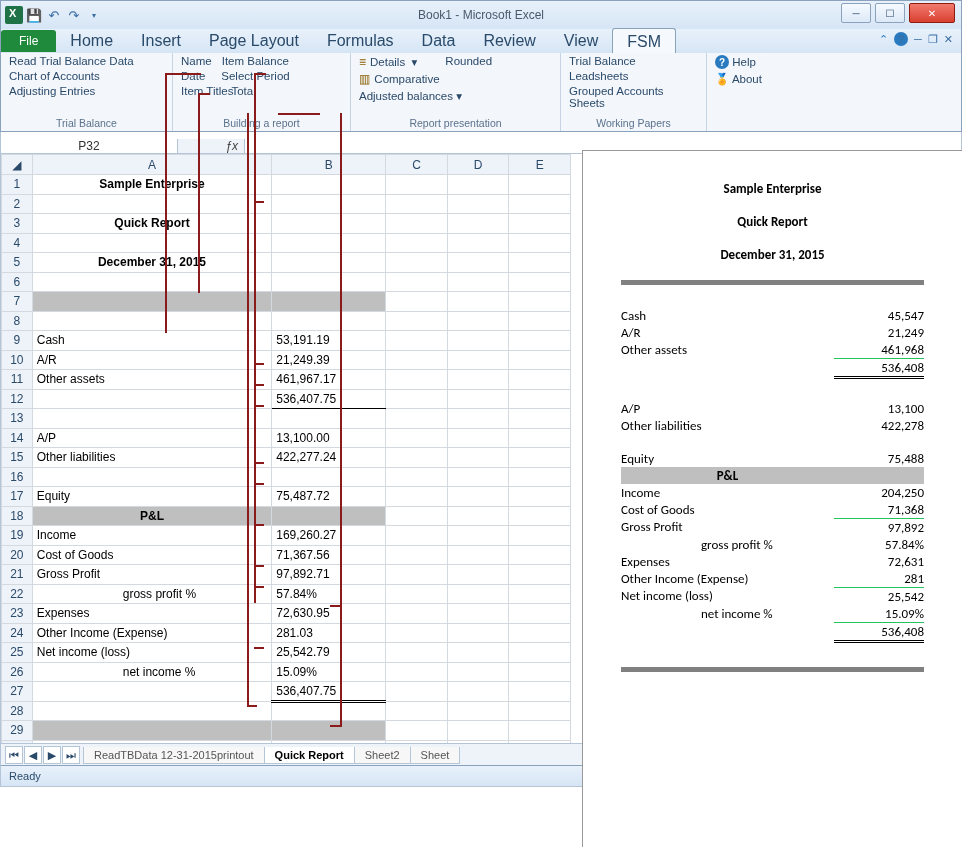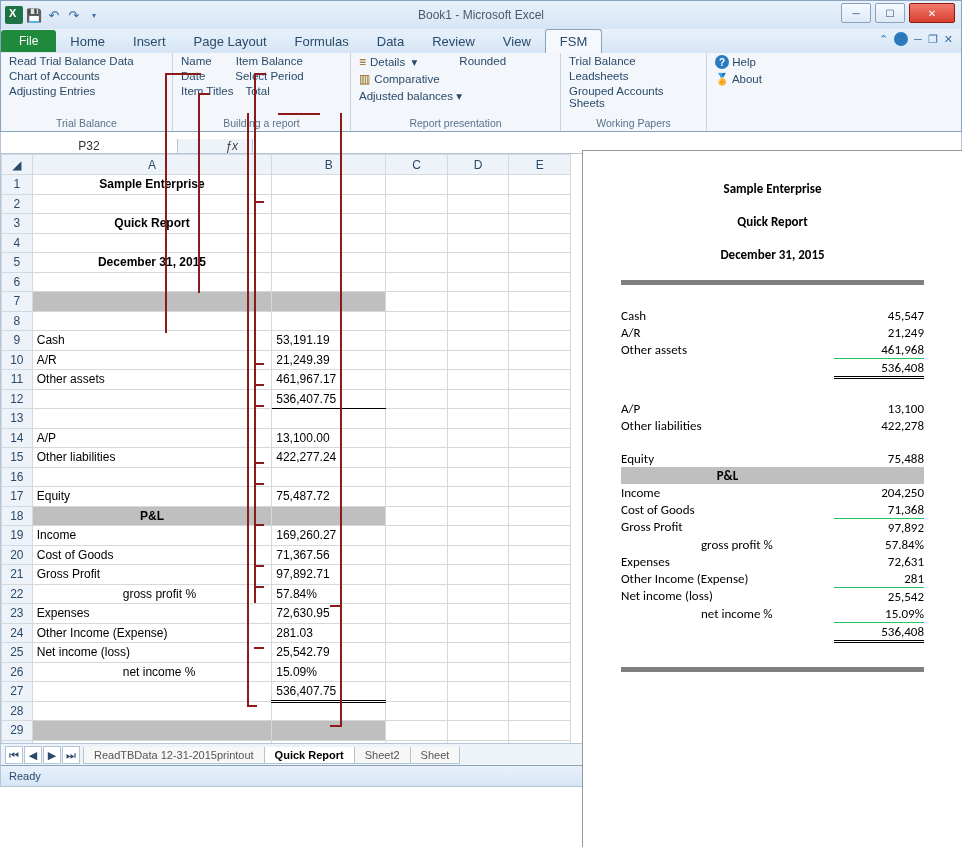--- a/index.html
+++ b/index.html
@@ -10,36 +10,36 @@
 .qat .xlicon{width:18px;height:18px;background:#1f7246;border-radius:2px;position:relative}
 .qat .xlicon::after{content:"X";color:#fff;font-weight:bold;font-size:11px;position:absolute;left:4px;top:1px}
 .qat .ico{width:18px;height:18px;display:inline-flex;align-items:center;justify-content:center;color:#3b6ea5;font-size:13px}
 .titlebar .title{position:absolute;left:0;right:0;text-align:center;font-size:12px;color:#4a5a6a;pointer-events:none}
 .winbtns{position:absolute;right:6px;top:2px;display:flex;gap:4px}
 .winbtn{width:28px;height:18px;border:1px solid #8ba2bc;border-radius:2px;background:linear-gradient(#f5faff,#dde9f7);display:flex;align-items:center;justify-content:center;font-size:10px;color:#2a4a6a}
 .winbtn.close{background:linear-gradient(#f17a6e,#d9402f);border-color:#8e1b10;color:#fff;width:44px}
 
 .tabs{height:24px;background:linear-gradient(#e8f1fb,#d6e5f5);border-left:1px solid #8ba2bc;border-right:1px solid #8ba2bc;display:flex;align-items:center;position:relative}
 .file-tab{background:#1f8a3b;color:#fff;padding:4px 18px;border-top-left-radius:3px;border-top-right-radius:3px;font-size:12px}
-.tab{padding:4px 14px;color:#2a4a6a;font-size:13px}
+.tab{padding:4px 14px;color:#2a4a6a;font-size:16px}
 .tab.active{background:#f5f8fc;border:1px solid #8ba2bc;border-bottom:none;border-top-left-radius:3px;border-top-right-radius:3px}
 .tab-extra{position:absolute;right:8px;top:3px;display:flex;gap:6px;align-items:center}
 .tab-extra span{font-size:11px;color:#3b6ea5}
 .helpc{width:14px;height:14px;border-radius:50%;background:#2a7abf;color:#fff;display:inline-flex;align-items:center;justify-content:center;font-size:10px;font-weight:bold}
 
 .ribbon{height:78px;background:#f3f6fb;border:1px solid #8ba2bc;border-top:none;display:flex;position:relative}
 .group{border-right:1px solid #c7d4e4;padding:2px 8px 0 8px;display:flex;flex-direction:column;justify-content:space-between;height:100%;box-sizing:border-box}
 .group .lines{display:flex;flex-direction:column;gap:3px;font-size:11.5px;color:#2a4a6a}
-.group .lines .row{display:flex;gap:24px}
+.group .lines .row{display:flex;gap:10px}
 .group-title{text-align:center;font-size:10.5px;color:#5a728c;padding-bottom:2px}
 .ribbon .mini-ico{font-size:12px;color:#8a6000;margin-right:4px}
 
 .formula{height:21px;border:1px solid #b5c5d8;border-top:none;display:flex;align-items:flex-end}
 .namebox{width:176px;border-right:1px solid #b5c5d8;display:flex;align-items:center;justify-content:center;background:#fff;font-size:12px}
-.fxwrap{width:60px;border-right:1px solid #b5c5d8;background:#eef3f9;display:flex;align-items:center;justify-content:flex-end;padding-right:14px;font-style:italic;color:#444}
+.fxwrap{width:60px;border-right:1px solid #b5c5d8;background:#eef3f9;display:flex;align-items:center;justify-content:flex-end;padding-right:6px;font-style:italic;color:#444}
 .formula-input{flex:1;background:#fff}
 
 .gridwrap{position:relative;height:632px;border:1px solid #b5c5d8;border-top:none;overflow:hidden}
 .grid{border-collapse:collapse;table-layout:fixed;width:570px}
 .grid th,.grid td{border:1px solid #d4d9df;height:19.5px;padding:0 4px;font-size:12px;color:#000;box-sizing:border-box;overflow:hidden;white-space:nowrap}
 .grid thead th{background:#eef3f9;font-weight:normal;color:#2a4a6a;text-align:center;height:20px}
 .grid td.rowhdr{background:#eef3f9;text-align:center;color:#2a4a6a;width:28px}
 .colA{width:218px}
 .colB{width:104px}
 .colC,.colD,.colE{width:56px}

